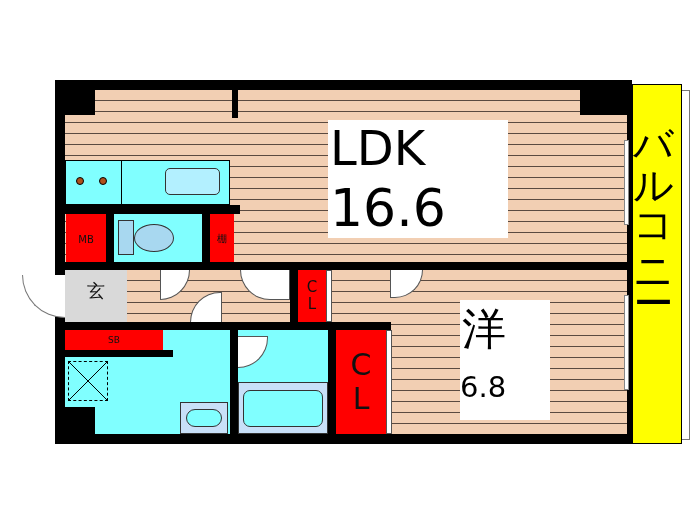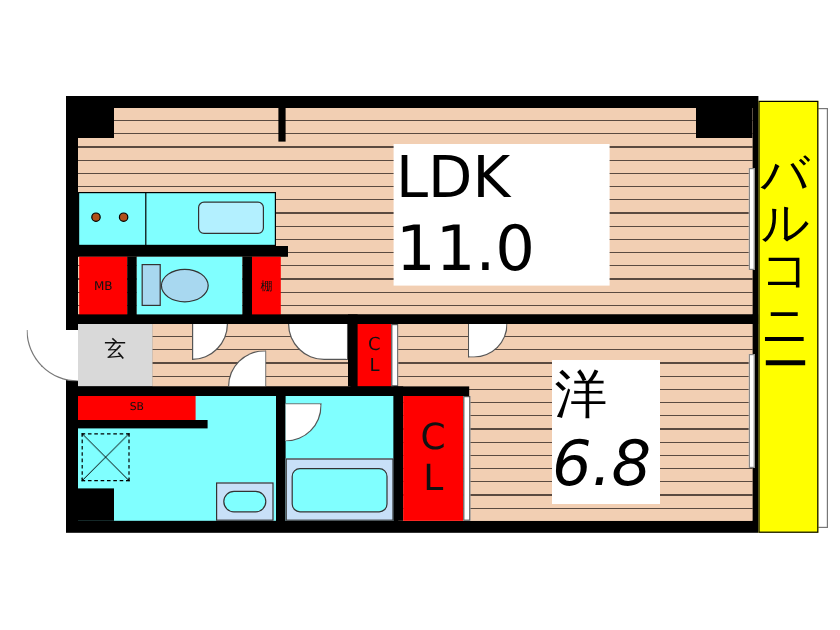--- a/index.html
+++ b/index.html
@@ -41,21 +41,21 @@
   <div class="abs" style="left:118px;top:220px;width:16px;height:35px;background:#a8d8f0;border:1px solid #333;"></div>
   <div class="abs" style="left:134px;top:224px;width:40px;height:28px;border-radius:50%;background:#a8d8f0;border:1px solid #333;"></div>
   <div class="abs wall" style="left:202px;top:214px;width:8px;height:50px;"></div>
 
   <div class="abs red lbl" style="left:210px;top:214px;width:24px;height:50px;font-size:10px;">
       <span>棚</span>
     </div>
 
   <div class="abs" style="left:328px;top:120px;width:180px;height:118px;background:#fff;"></div>
   <div class="abs" style="left:330px;top:118px;font-size:48px;line-height:60px;">LDK</div>
-  <div class="abs" style="left:330px;top:178px;font-size:52px;line-height:60px;">11.0</div>
+  <div class="abs" style="left:330px;top:178px;font-size:52px;line-height:60px;">16.6</div>
 
   <div class="abs wall" style="left:55px;top:262px;width:577px;height:8px;"></div>
 
   <div class="abs floor" style="left:127px;top:270px;width:165px;height:52px;"></div>
 
   <div class="abs lbl" style="left:65px;top:270px;width:62px;height:52px;background:#d9d9d9;font-size:18px;">
       <span style="margin-bottom:10px;">玄</span>
     </div>
   <div class="abs door" style="left:22px;top:275px;width:43px;height:43px;border:1px solid #777;border-radius:0 0 0 43px;border-top:none;border-right:none;"></div>
 
@@ -97,21 +97,21 @@
   <div class="abs wall" style="left:328px;top:322px;width:8px;height:112px;"></div>
 
   <div class="abs red lbl" style="left:336px;top:330px;width:50px;height:104px;flex-direction:column;font-size:30px;line-height:34px;">
     <span>C</span>
     <span>L</span>
   </div>
   <div class="abs" style="left:386px;top:330px;width:6px;height:104px;background:#fff;border:1px solid #555;"></div>
 
   <div class="abs" style="left:460px;top:300px;width:90px;height:120px;background:#fff;"></div>
   <div class="abs" style="left:462px;top:302px;font-size:44px;line-height:54px;">洋</div>
-  <div class="abs" style="left:460px;top:360px;font-size:52px;line-height:54px;font-style:italic;">6.8</div>
+  <div class="abs" style="left:460px;top:360px;font-size:29px;line-height:54px;">6.8</div>
 
   <div class="abs" style="left:624px;top:140px;width:5px;height:85px;background:#fff;border:1px solid #888;"></div>
   <div class="abs" style="left:624px;top:295px;width:5px;height:95px;background:#fff;border:1px solid #888;"></div>
 
   <div class="abs" style="left:636px;top:90px;width:54px;height:350px;border:1px solid #777;border-left:none;"></div>
   <div class="abs" style="left:632px;top:84px;width:50px;height:360px;background:#ffff00;border:1px solid #000;"></div>
   <div class="abs" style="left:632px;top:100px;width:50px;font-size:40px;line-height:56px;writing-mode:vertical-rl;text-align:center;">バルコニー</div>
 </div>
 
 </body></html>

